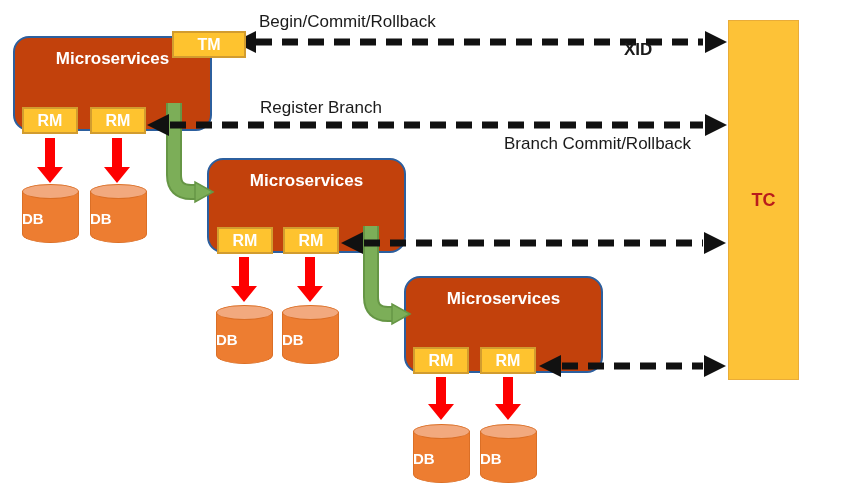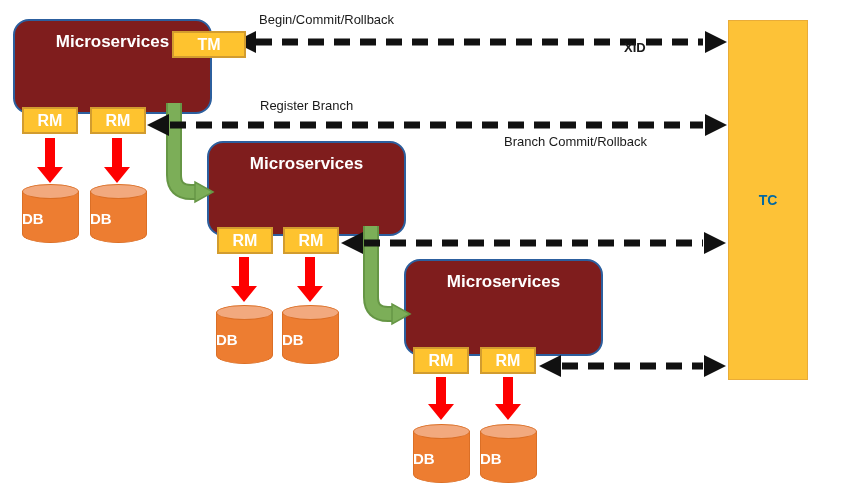--- a/index.html
+++ b/index.html
@@ -1,39 +1,39 @@
 <!DOCTYPE html>
 <html><head>
 <meta charset="utf-8">
 <style>
   html,body{margin:0;padding:0;background:#ffffff;}
   .canvas{
     position:relative;width:841px;height:489px;background:#ffffff;overflow:hidden;
     font-family:"Liberation Sans", sans-serif;
   }
   
-  .ms{position:absolute;background:#7f1d1d;border:2.5px solid #2C5F9E;border-radius:16px;z-index:1;box-sizing:border-box;}
+  .ms{position:absolute;background:#c2410c;border:2.5px solid #2C5F9E;border-radius:16px;z-index:1;box-sizing:border-box;margin-top:17px;}
   .ms-label{position:absolute;left:0;right:0;top:11px;text-align:center;color:#ffffff;font-weight:bold;font-size:17px;}
   
   .gold{position:absolute;background:#FEC32F;border:2px solid #D29C2F;color:#ffffff;font-weight:bold;font-size:16px;
         display:flex;align-items:center;justify-content:center;z-index:3;box-sizing:border-box;}
   
-  .tc{position:absolute;left:728px;top:20px;width:80px;height:360px;background:#FDC237;border:1.5px solid #E9AC38;
-      display:flex;align-items:center;justify-content:center;color:#0369a1;font-weight:bold;font-size:14px;z-index:1;box-sizing:border-box;}
+  .tc{position:absolute;left:728px;top:20px;width:71px;height:360px;background:#FDC237;border:1.5px solid #E9AC38;
+      display:flex;align-items:center;justify-content:center;color:#b91c1c;font-weight:bold;font-size:18px;z-index:1;box-sizing:border-box;}
   
   .db{position:absolute;width:57px;height:59px;z-index:3;}
   .db-body{position:absolute;left:0;right:0;top:7px;bottom:0;background:#ED7D31;border:1.5px solid #DB6F26;border-top:none;
            border-radius:0 0 50% 50% / 0 0 9px 9px;box-sizing:border-box;}
   .db-top{position:absolute;left:0;right:0;top:0;height:15px;background:#F2A97E;border:1.5px solid #DB6F26;
           border-radius:50%;box-sizing:border-box;}
   .db-label{position:absolute;left:0;right:0;top:26px;text-align:left;color:#ffffff;font-weight:bold;font-size:15px;}
   
   .arrows{position:absolute;left:0;top:0;z-index:2;}
   
-  .msg{position:absolute;color:#1a1a1a;font-size:13px;z-index:4;white-space:nowrap;}
+  .msg{position:absolute;color:#1a1a1a;font-size:17px;z-index:4;white-space:nowrap;}
   .msg.bold{font-weight:bold;}
 </style>
 </head>
 <body>
 
 <div class="canvas">
 
   <div class="ms" style="left:13px;top:19px;width:199px;height:95px;">
     <div class="ms-label">Microservices</div>
   </div>

